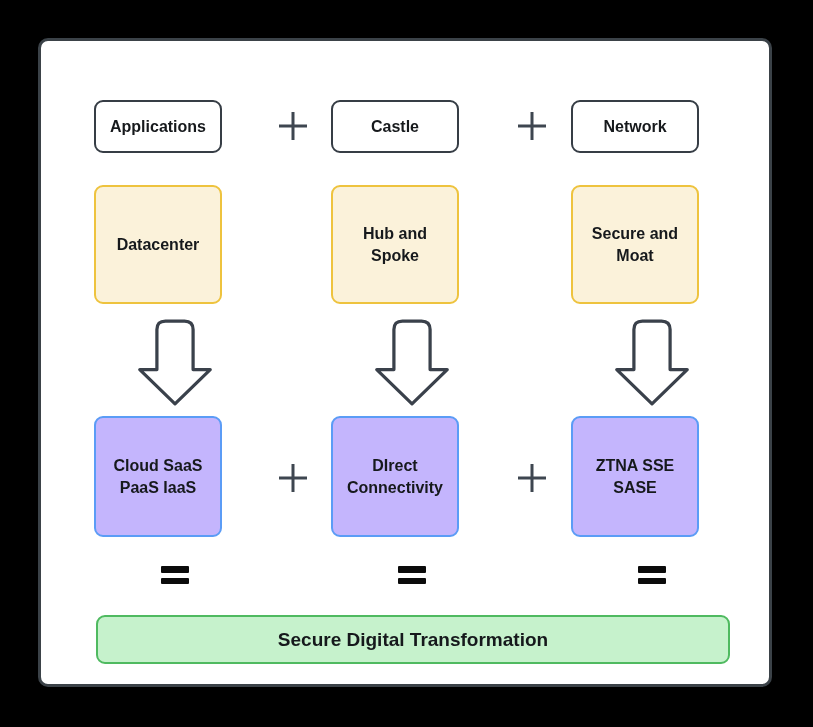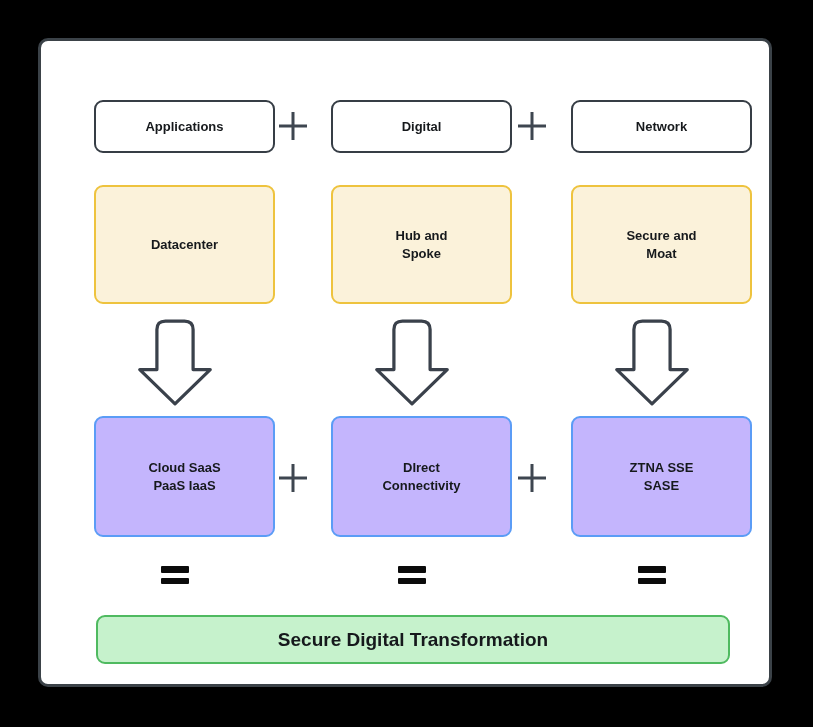--- a/index.html
+++ b/index.html
@@ -21,29 +21,29 @@
     top: 38px;
     width: 734px;
     height: 649px;
     background: #ffffff;
     border: 3px solid #3b4248;
     border-radius: 10px;
     box-sizing: border-box;
   }
   .box {
     position: absolute;
-    width: 181px;
+    width: 128px;
     box-sizing: border-box;
     display: flex;
     align-items: center;
     justify-content: center;
     text-align: center;
     font-weight: bold;
     color: #16191c;
-    font-size: 13px;
+    font-size: 16px;
     line-height: 1.35;
     white-space: pre-line;
     border-radius: 9px;
   }
   .cat {
     top: 59px;
     height: 53px;
     background: #ffffff;
     border: 2.5px solid #363d45;
   }
@@ -98,21 +98,21 @@
     margin-top: 10px;
   }
 </style>
 </head>
 <body>
 
 <div class="stage">
   <div class="card">
 
     <div class="box cat" style="left:53px">Applications</div>
-    <div class="box cat" style="left:290px">Digital</div>
+    <div class="box cat" style="left:290px">Castle</div>
     <div class="box cat" style="left:530px">Network</div>
 
     <svg class="plus" style="left:236px;top:69px" width="32" height="32" viewBox="0 0 32 32">
       <path d="M16 2 V30 M2 16 H30" stroke="#3e4650" stroke-width="3" fill="none"></path>
     </svg>
     <svg class="plus" style="left:475px;top:69px" width="32" height="32" viewBox="0 0 32 32">
       <path d="M16 2 V30 M2 16 H30" stroke="#3e4650" stroke-width="3" fill="none"></path>
     </svg>
 
     <div class="box legacy" style="left:53px">Datacenter</div>

